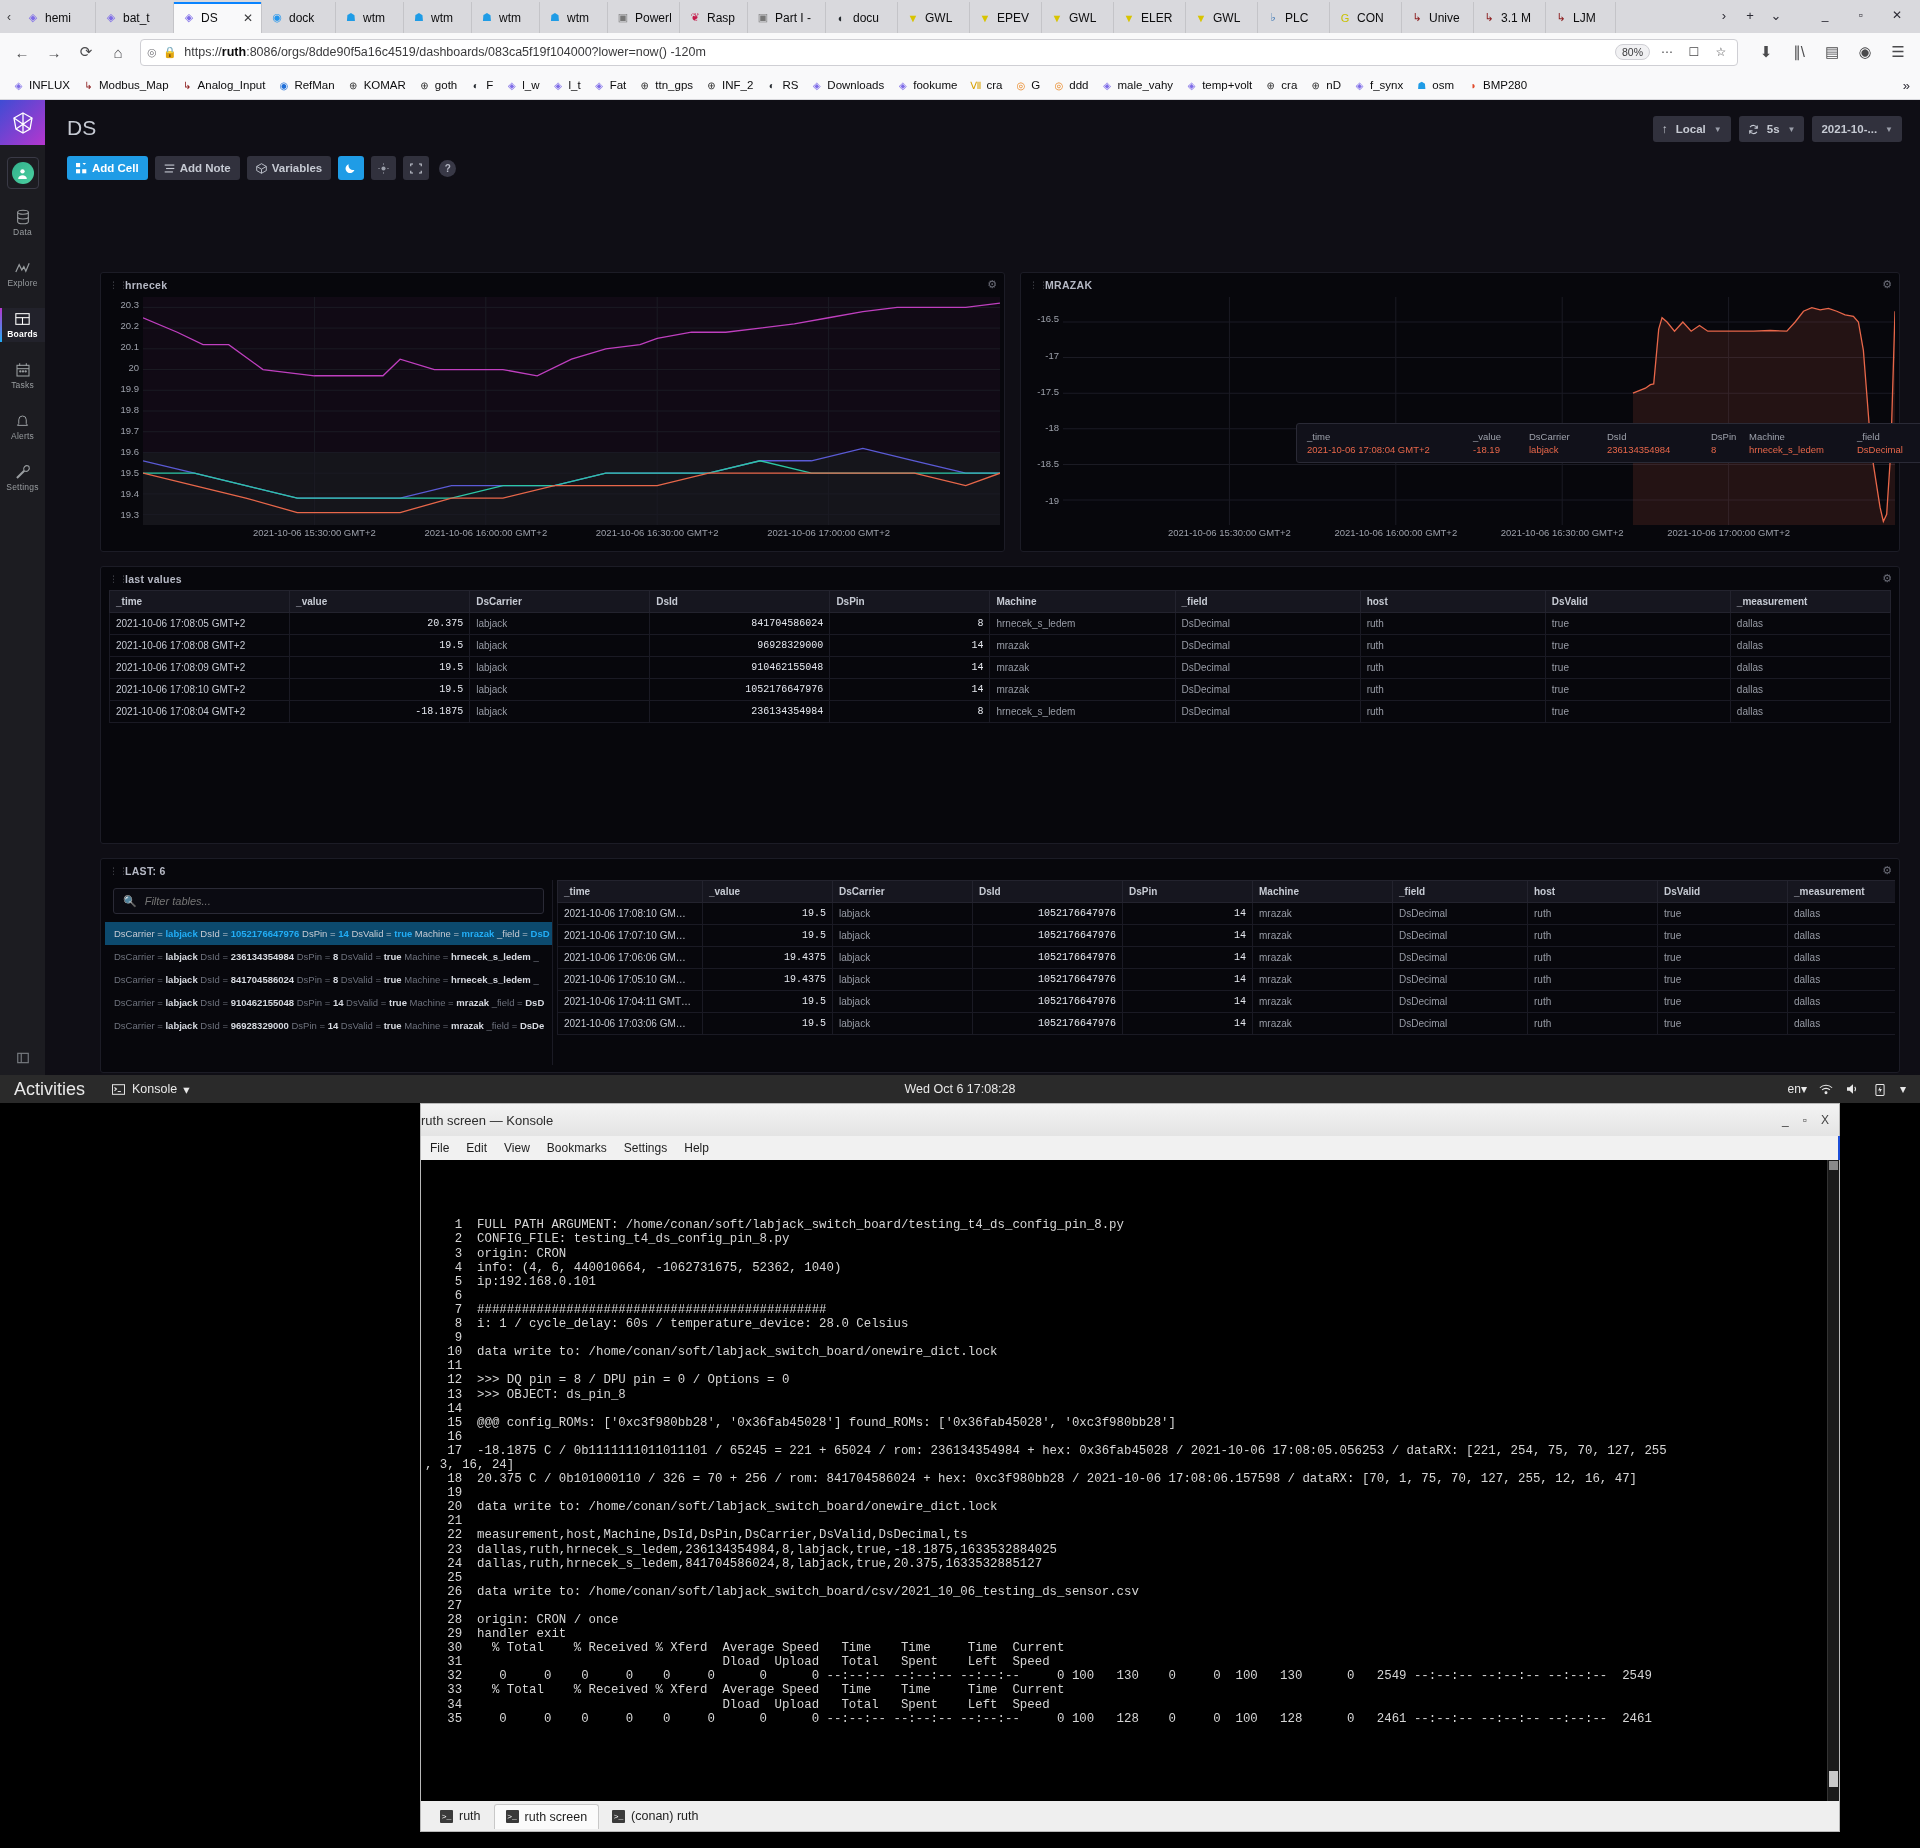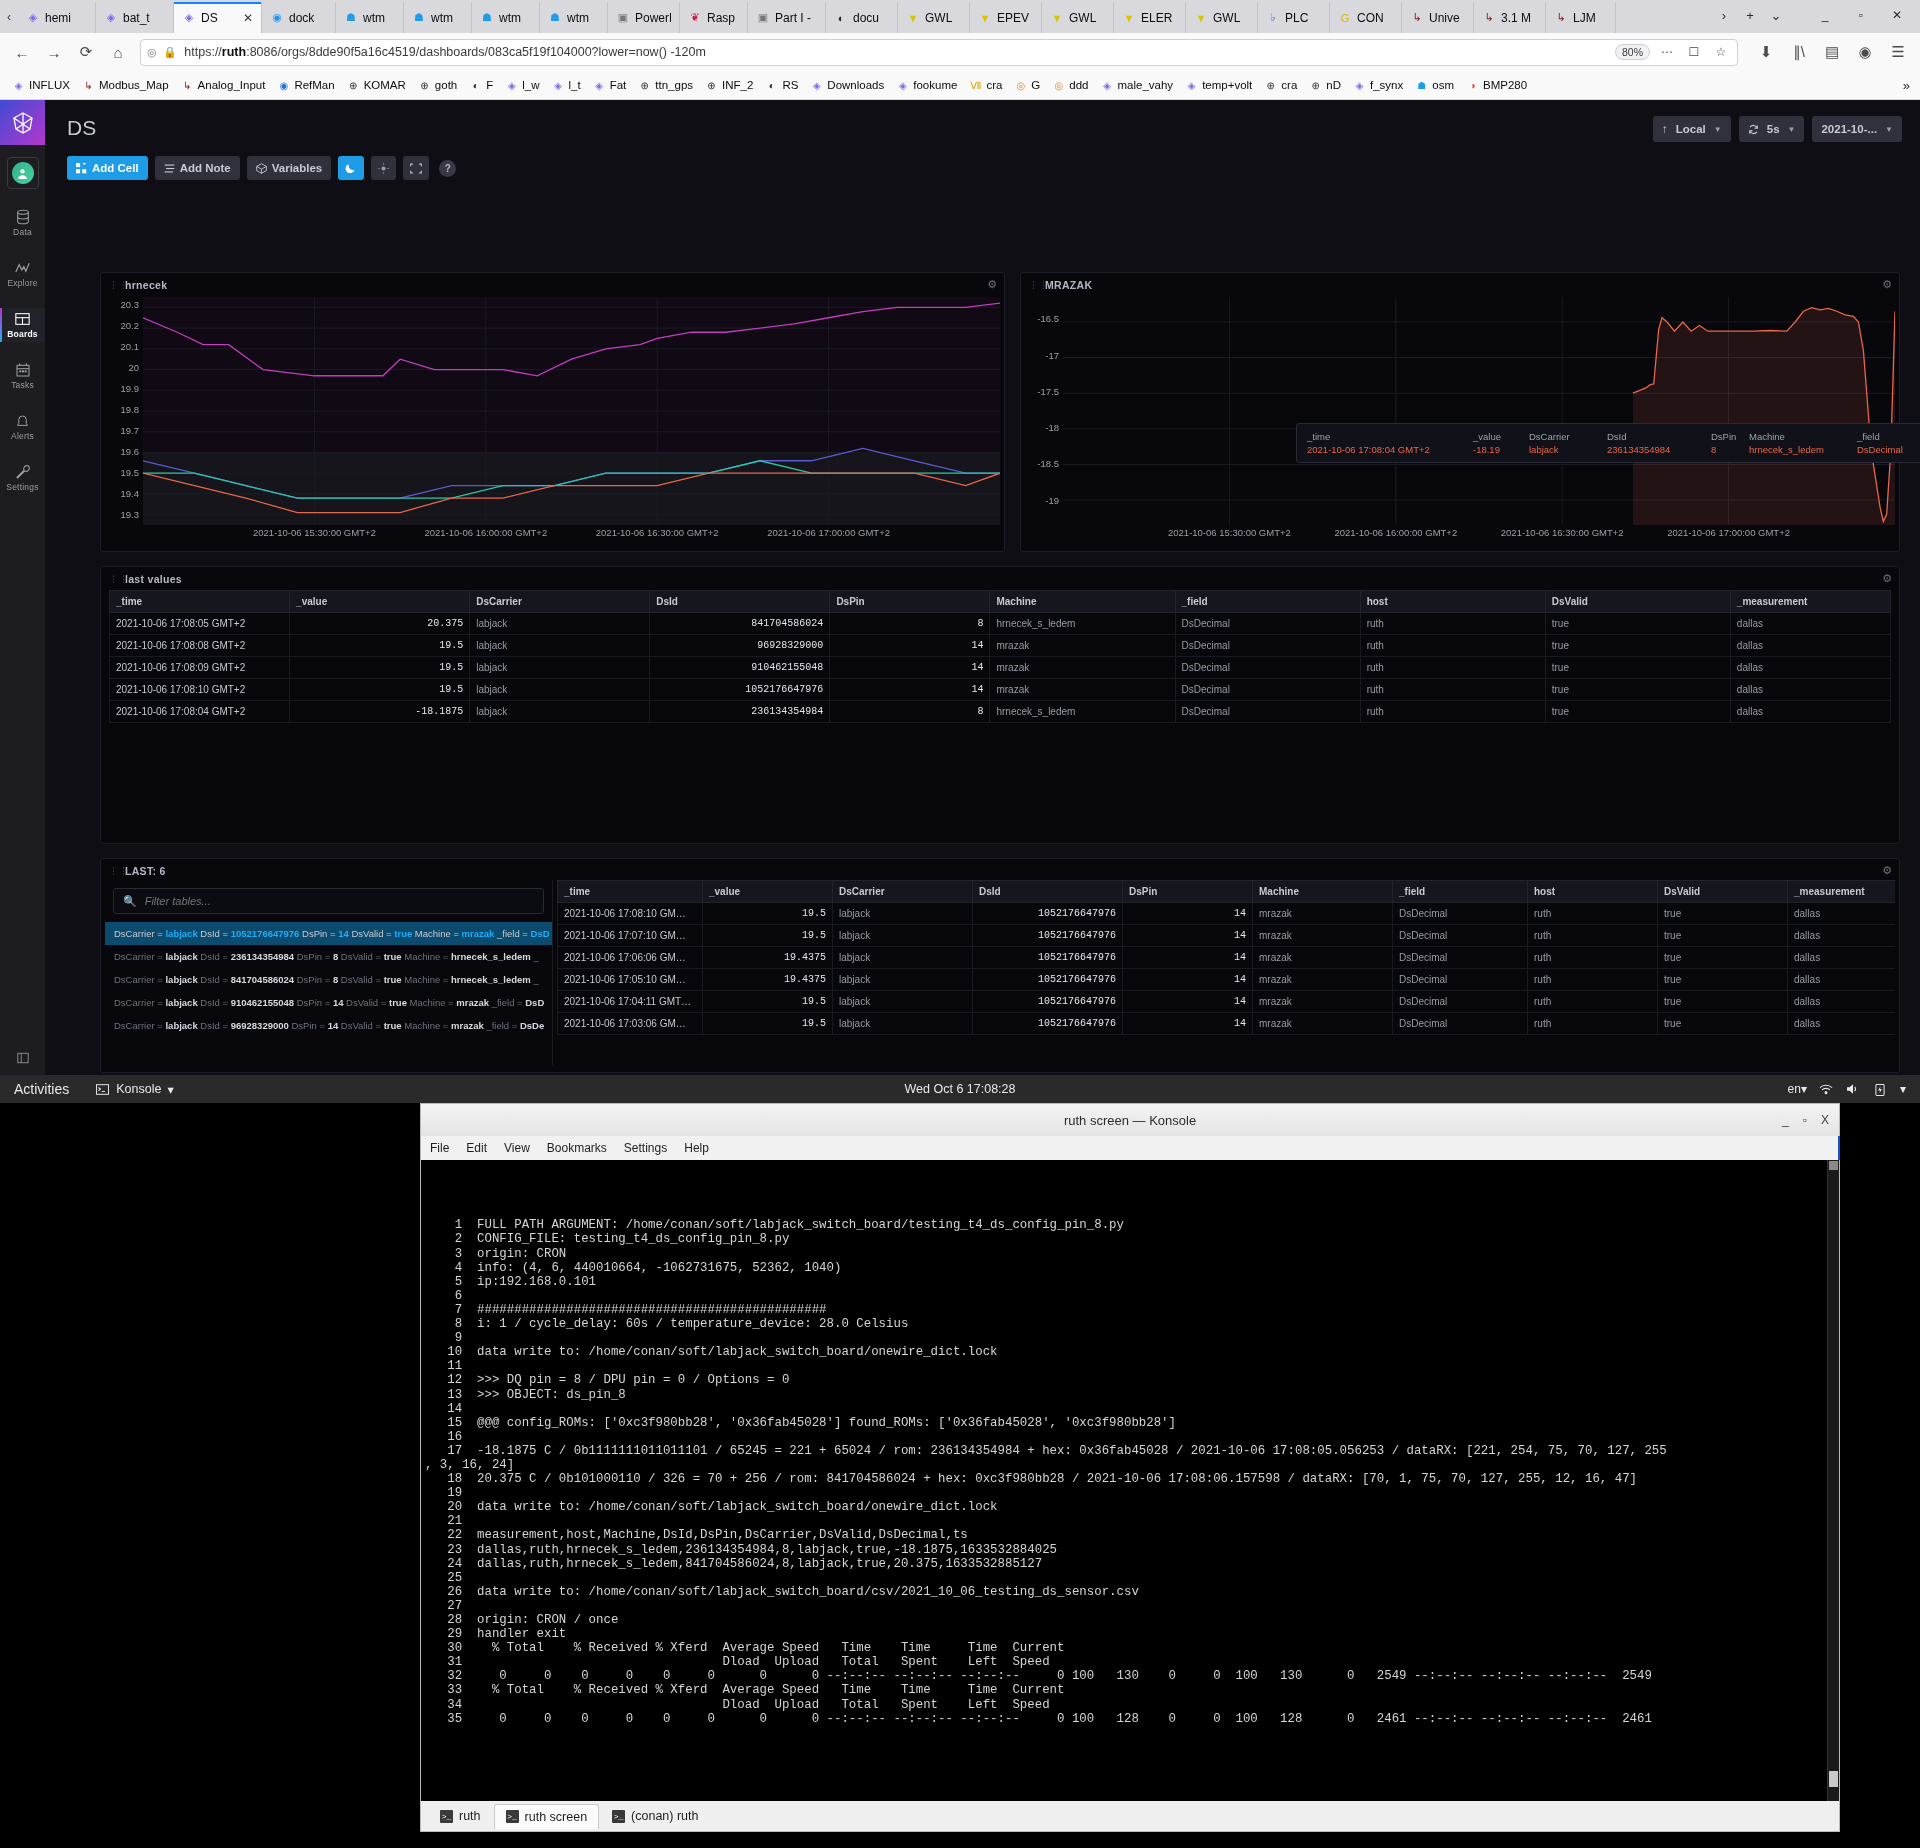--- a/index.html
+++ b/index.html
@@ -95,28 +95,28 @@
   .grp { font-size:9.5px; padding:4px 9px; white-space:nowrap; overflow:hidden; line-height:15px; }
   .grp.sel { background:#0c4a6e; }
   .grp .k { color:#6e727d; }
   .grp .v { color:#d7dae1; font-weight:700; }
   .grp.sel .k { color:#c6cad3; }
   .grp.sel .v { color:#22adf6; font-weight:700; }
 
   
   #desktop { position:absolute; top:1075px; left:0; width:1920px; height:773px; background:#000; }
   .kdebar { height:28px; background:#2a2a2a; display:flex; align-items:center; color:#e8e8e8; font-size:12.5px; padding:0 14px; position:relative; }
-  .kdebar .act { font-size:14px; }
+  .kdebar .act { font-size:18px; }
   .kdebar .kapp { display:flex; align-items:center; gap:6px; margin-left:26px; }
   .kdebar .clock { position:absolute; left:50%; transform:translateX(-50%); font-size:12.5px; }
   .kdebar .tray { margin-left:auto; display:flex; align-items:center; gap:12px; font-size:12px; }
   .kicon { width:15px; height:13px; display:inline-flex; align-items:center; justify-content:center; }
 
   .win { position:absolute; left:420px; top:28px; width:1420px; height:745px; background:#000; }
-  .win-title { height:33px; background:linear-gradient(#f3f3f3,#e4e4e4); border:1px solid #b9b9b9; border-bottom:0; display:flex; align-items:center; justify-content:center; position:relative; font-size:13px; color:#2c2c2c; }
+  .win-title { height:33px; background:linear-gradient(#f3f3f3,#e4e4e4); border:1px solid #b9b9b9; border-bottom:0; display:flex; align-items:center; position:relative; font-size:13px; color:#2c2c2c; }
   .win-btns { position:absolute; right:10px; display:flex; gap:14px; color:#444; font-size:12px; align-items:center; }
   .win-menu { height:24px; background:#f1f1f1; border-left:1px solid #b9b9b9; border-right:2px solid #1d4ed8; display:flex; align-items:center; gap:17px; padding:0 9px; font-size:12px; color:#1e1e1e; }
   .term { background:#000; color:#d6d6d6; font-family:"Liberation Mono", monospace; font-size:12.4px; line-height:14.1px;
           padding:2px 0 0 0; height:641px; overflow:hidden; position:relative; border-left:1px solid #b9b9b9; border-right:1px solid #b9b9b9; white-space:pre; }
   .term .hdr { display:flex; justify-content:space-between; padding:0 16px 0 4px; }
   .term .ln { padding-left:4px; }
   .term-sb { position:absolute; right:0; top:0; width:12px; height:641px; background:#1a1a1a; border-left:1px solid #333; }
   .term-sb .thumb { position:absolute; left:1px; right:1px; top:1px; height:9px; background:#8a8a8a; }
   .term-sb .thumb2 { position:absolute; left:1px; right:1px; bottom:14px; height:16px; background:#c9c9c9; }
   .ktabs { height:31px; background:#efefef; border:1px solid #b9b9b9; border-top:0; display:flex; align-items:center; gap:2px; padding:0 8px; }

